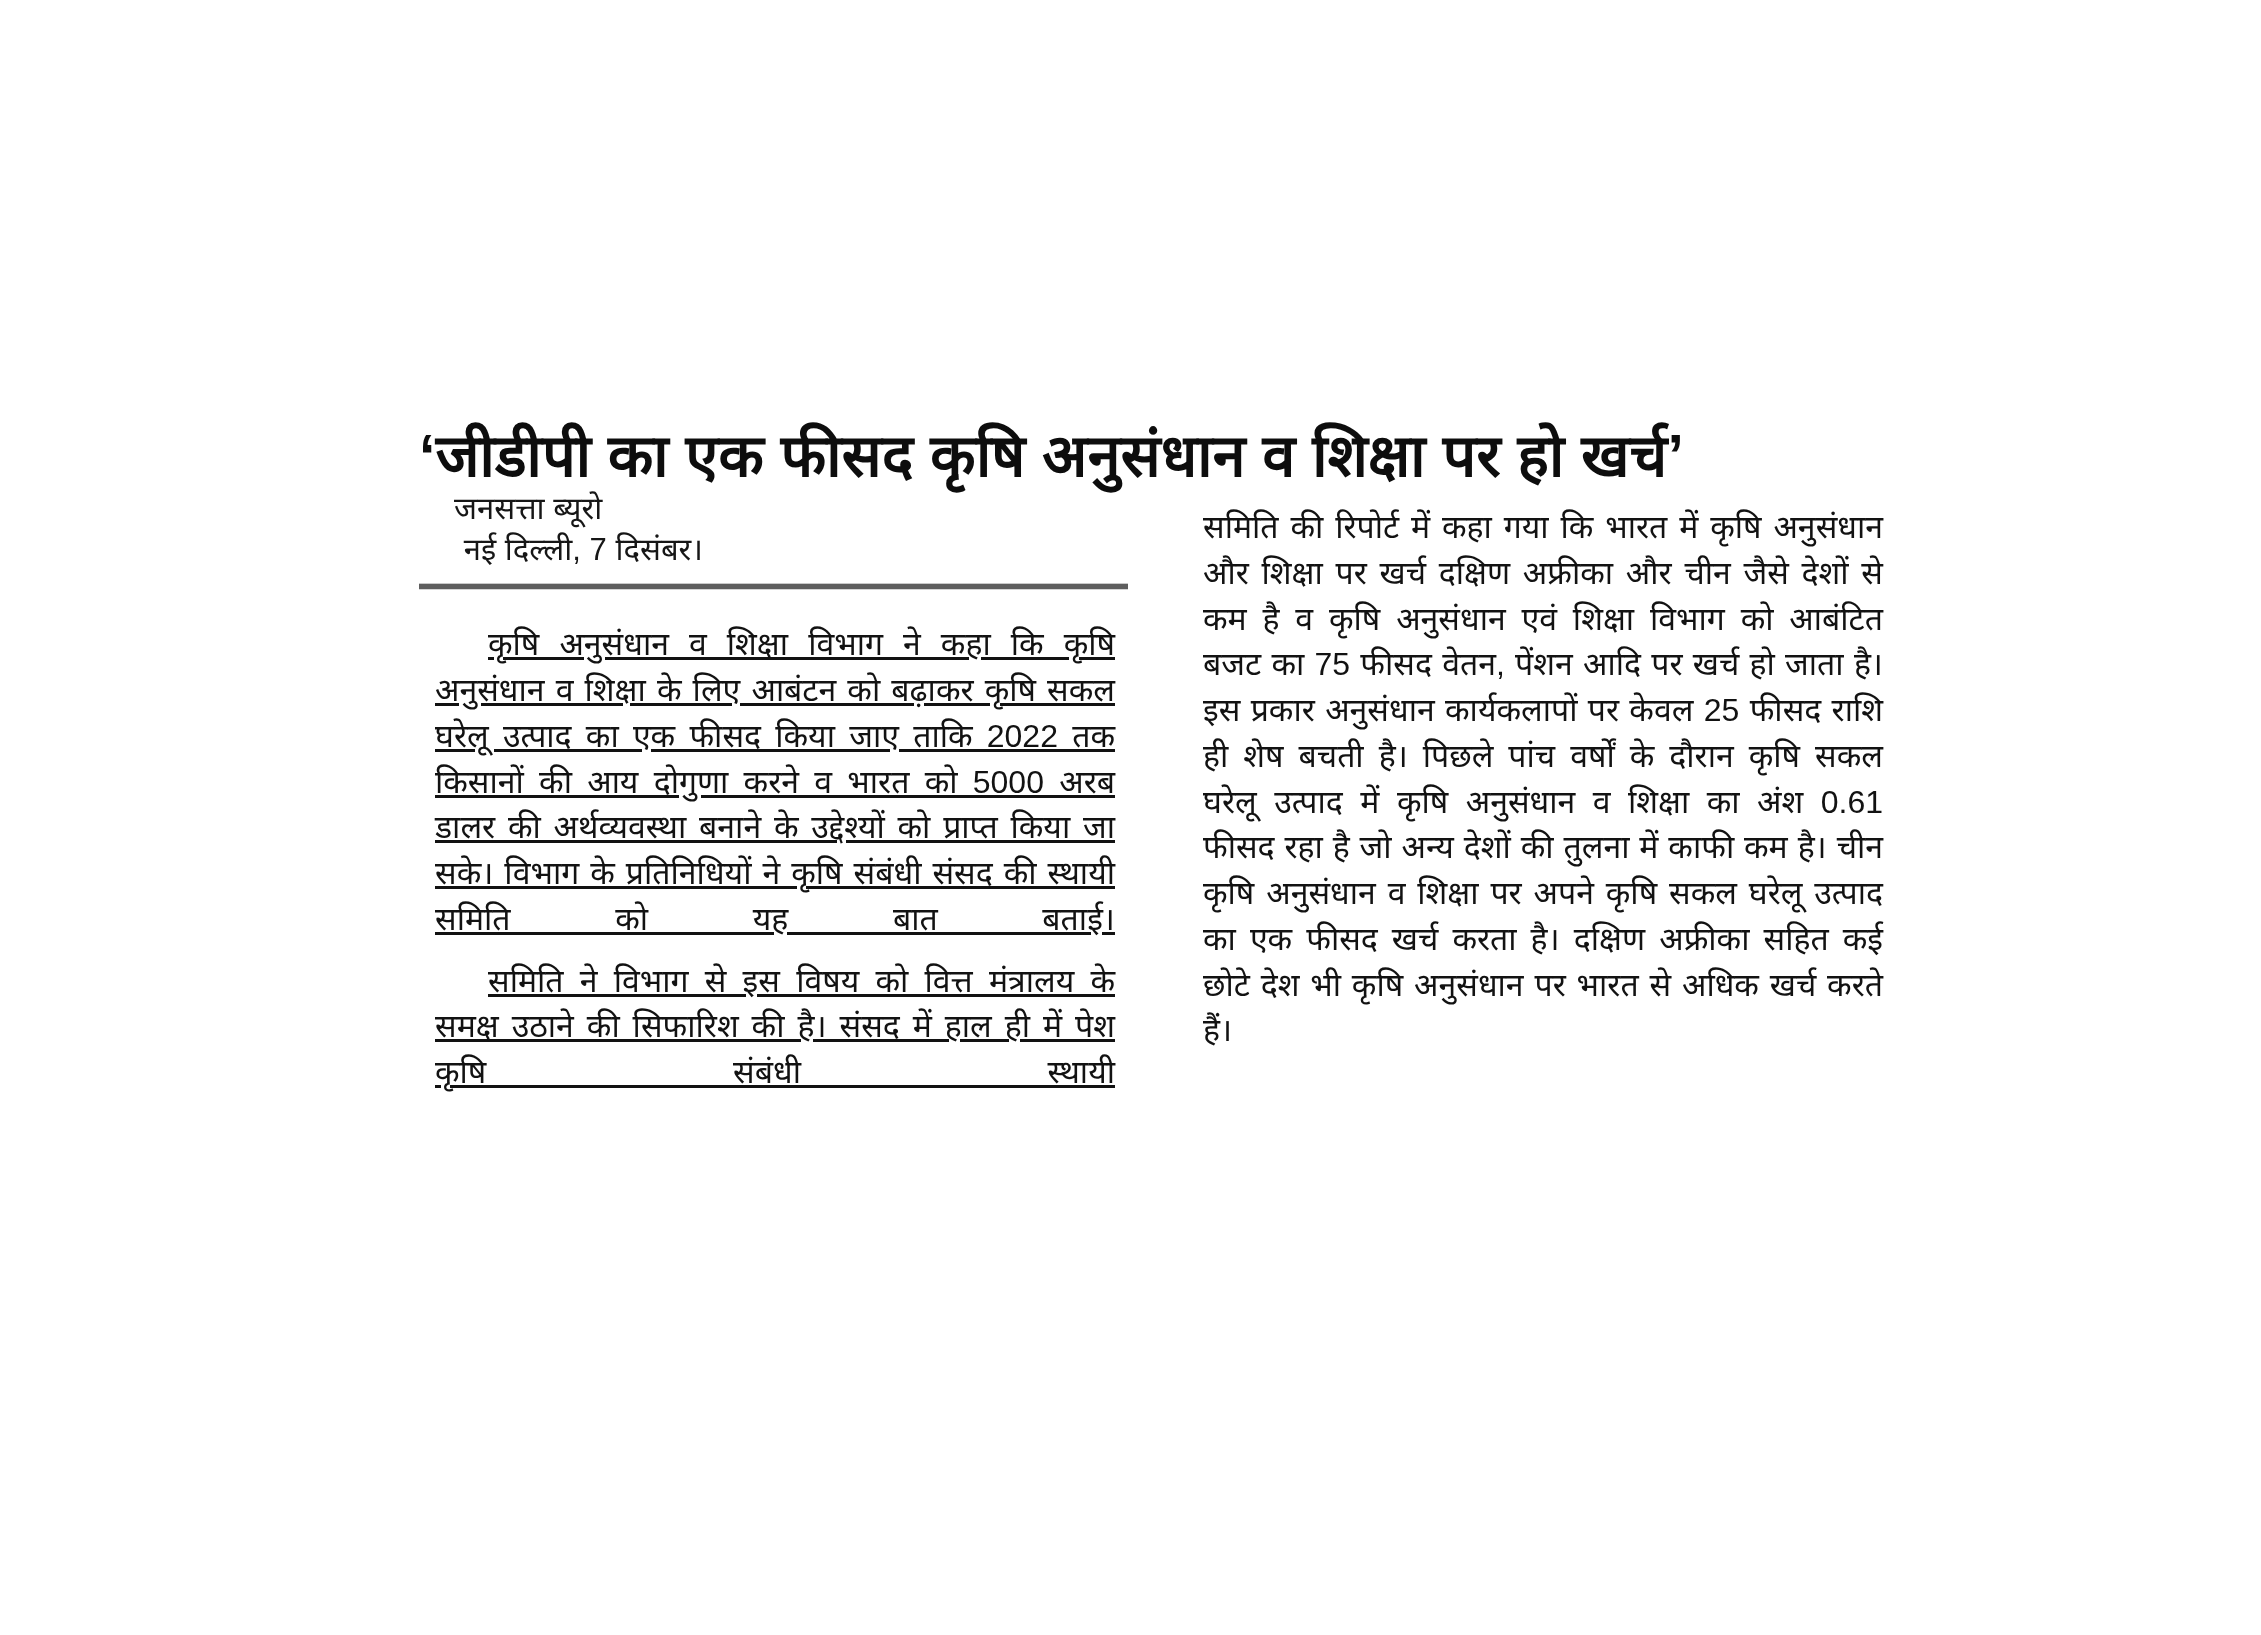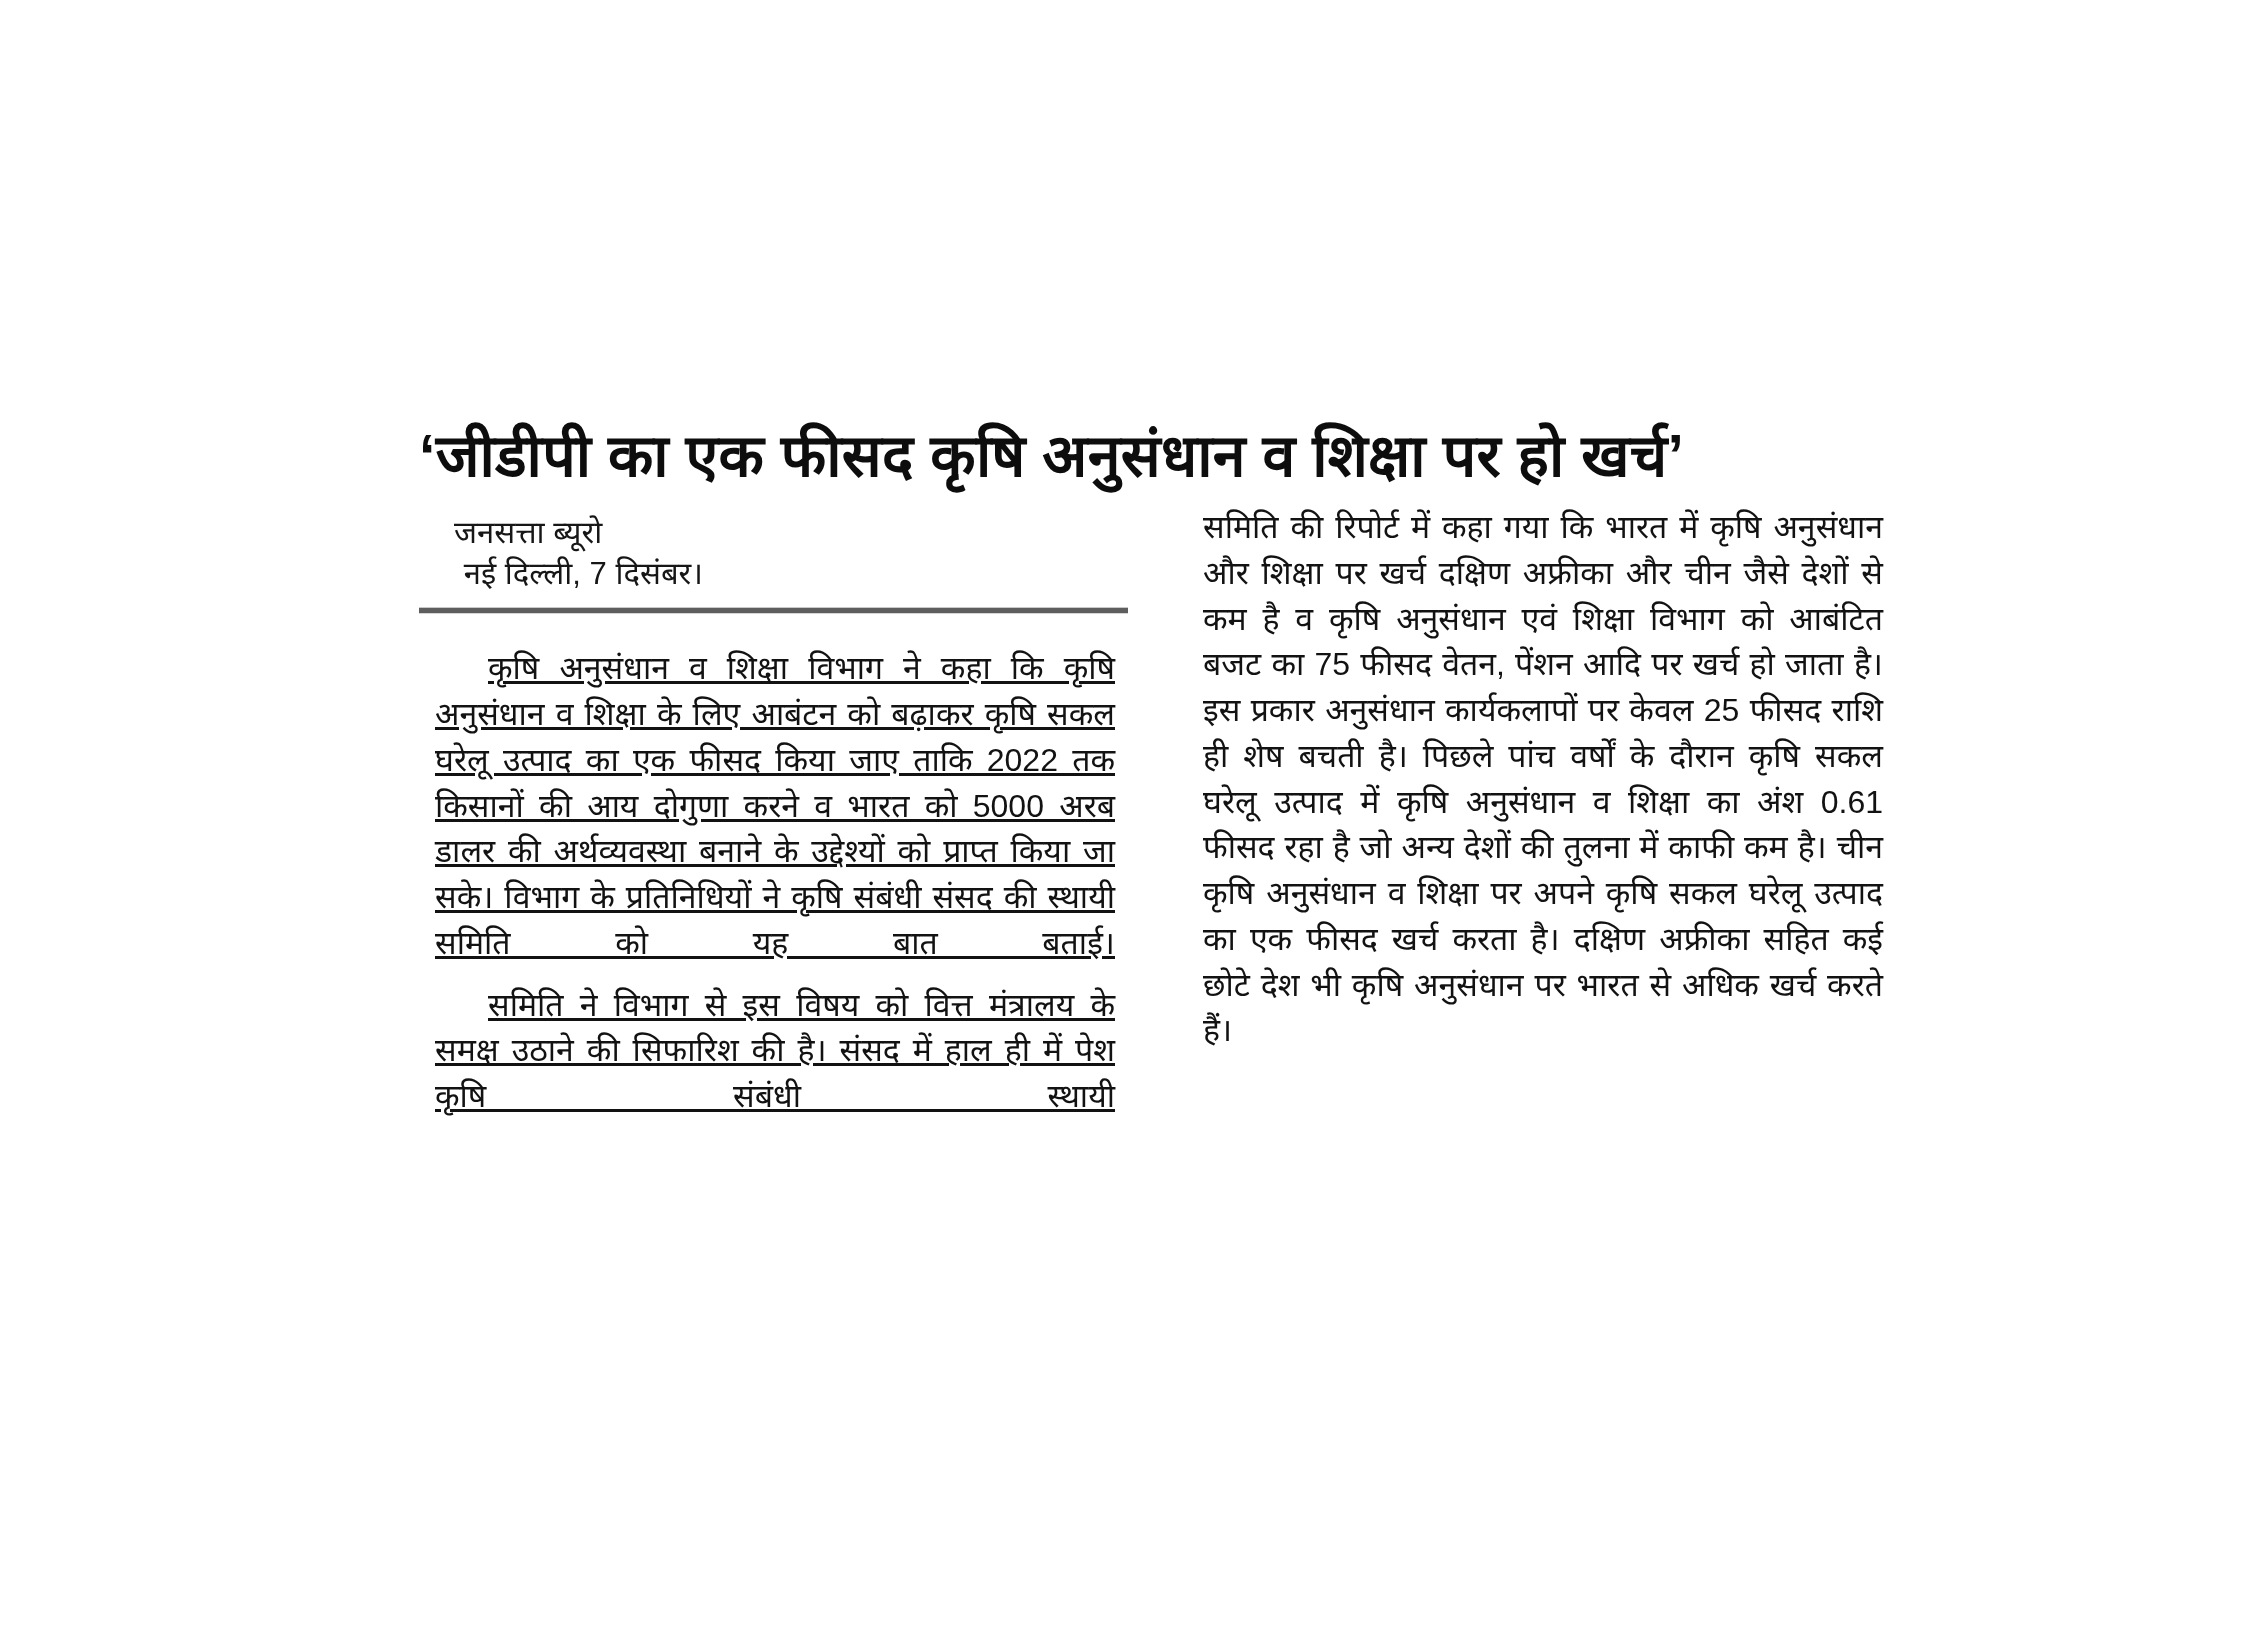--- a/index.html
+++ b/index.html
@@ -62,21 +62,20 @@
   .col-right { left: 1187px; }
 
   
   .byline {
     font-family: "Liberation Sans", "DejaVu Sans", sans-serif;
     font-size: 31px;
     line-height: 1.32;
     font-weight: 400;
     color: #161616;
     padding-left: 35px;
-    margin-top: 24px;
   }
   .byline-line2 {
     padding-left: 9.8px;
   }
 
   .byline-rule {
     margin: 12.6px 0 0 0;
     width: 709px;
     height: 4.9px;
     background: #5e5e5e;

